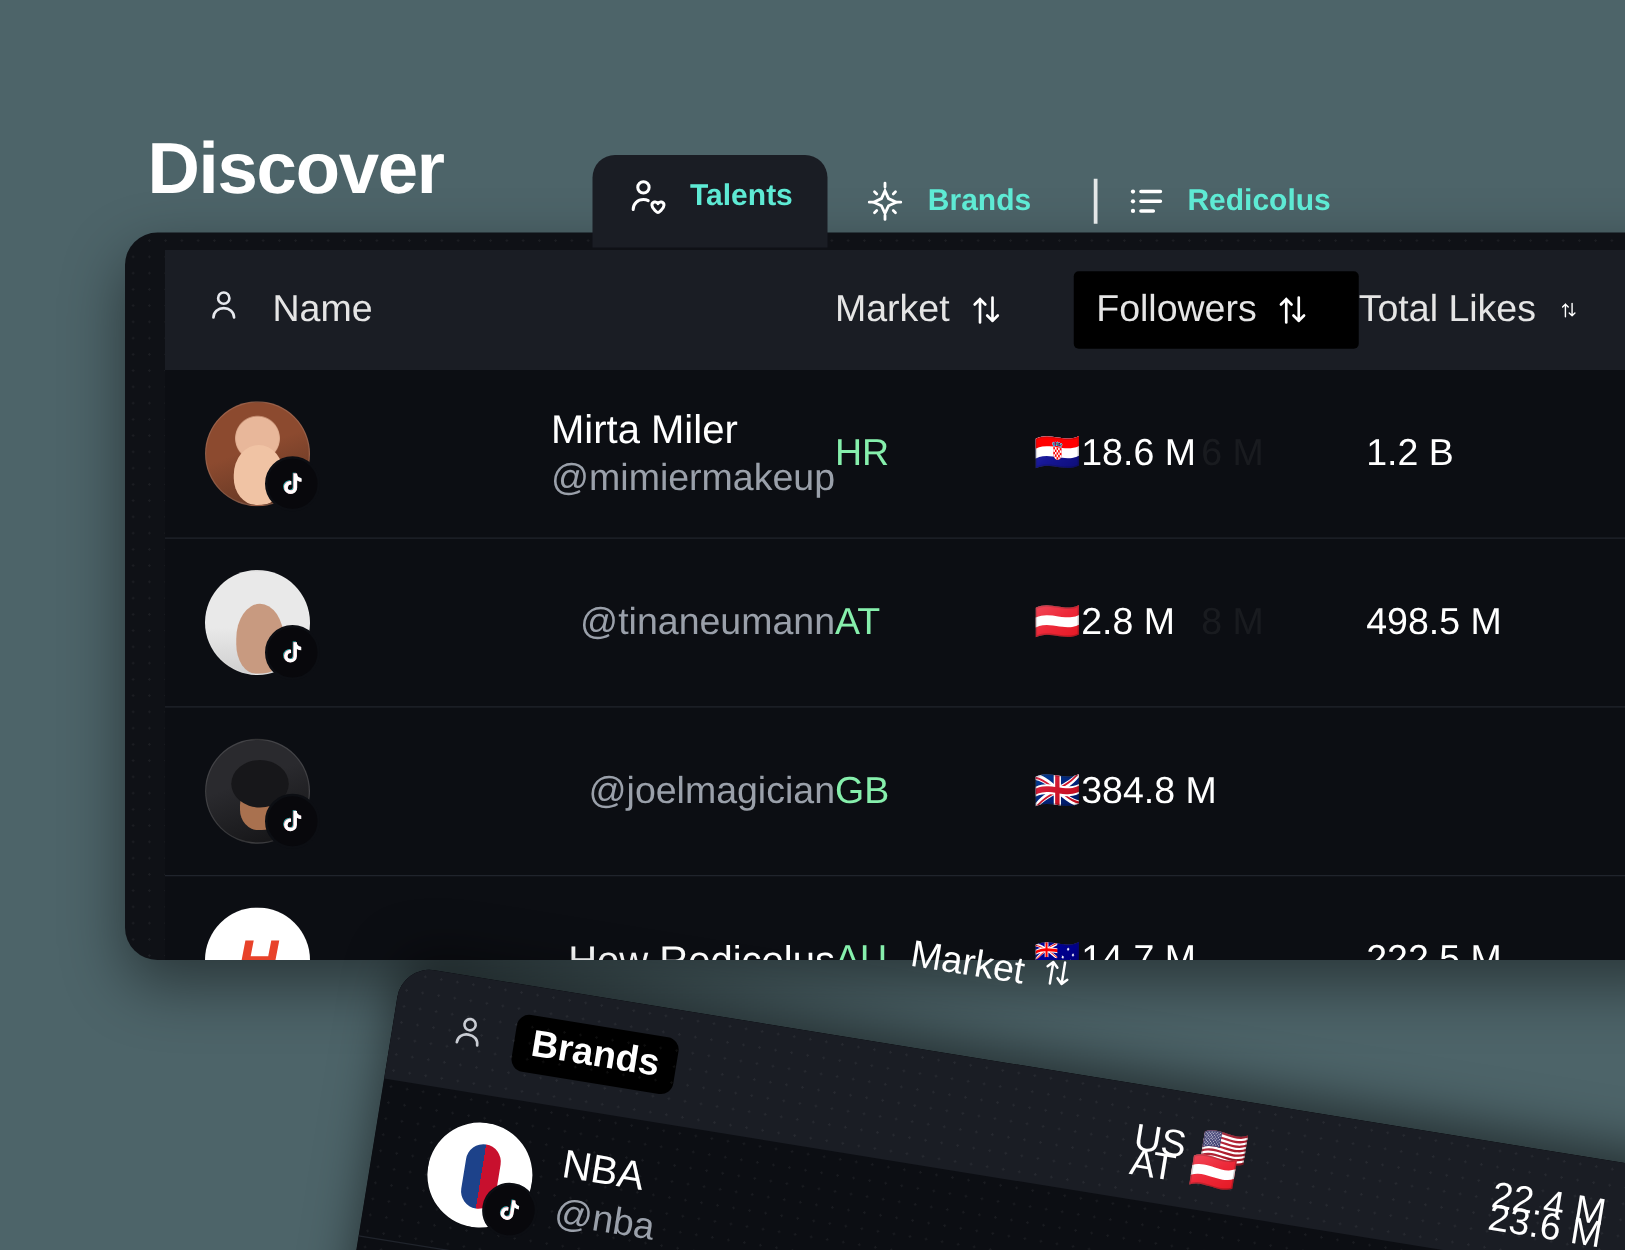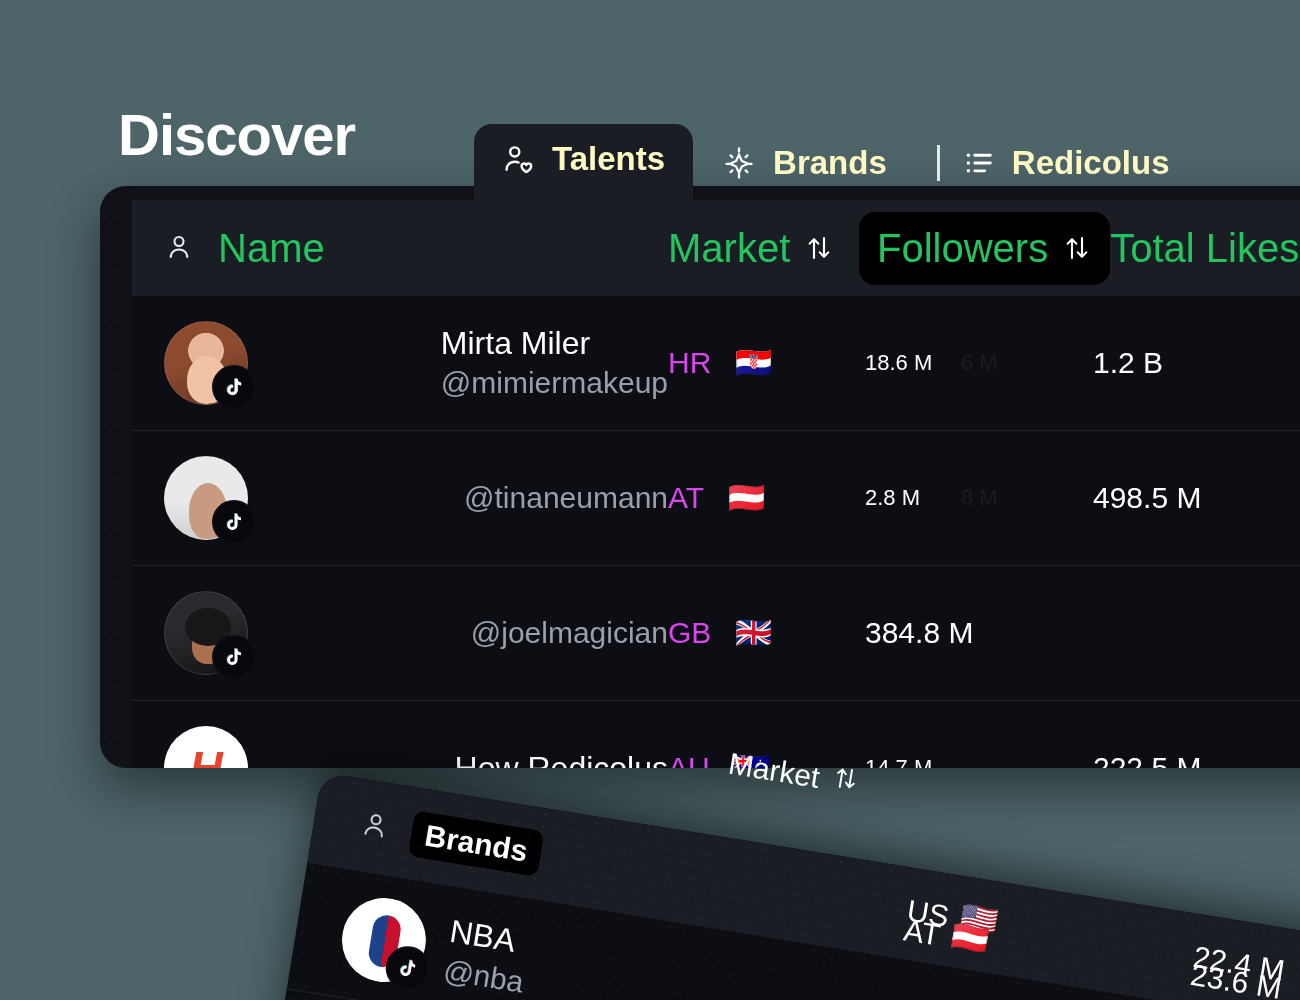--- a/index.html
+++ b/index.html
@@ -20,21 +20,21 @@
 
   
   .tabbar{
     position:absolute; left:474px; top:124px;
     display:flex; align-items:center; gap:0px;
     z-index:6;
   }
   .tab{
     display:flex; align-items:center; gap:16px;
     padding:16px 28px;
-    color:#fef9c3; font-size:33px; font-weight:bold;
+    color:#5eead4; font-size:24px; font-weight:bold;
     border-radius:18px 18px 0 0;
   }
   .tab.active{ background:#1a1d24; padding-bottom:24px; }
   .tab-icon{ display:flex; align-items:center; justify-content:center; }
   .tab-sep{
     width:3px; height:36px; background:#ffffff; opacity:.85;
     margin:0 22px;
   }
 
   
@@ -57,29 +57,29 @@
     position:absolute; left:32px; top:14px; right:0; bottom:0;
     background:#0c0e13;
   }
   .thead{
     display:flex; align-items:center;
     height:96px;
     background:#1a1d24;
     position:relative;
   }
   .th{
-    color:#22c55e; font-size:40px; font-weight:normal;
+    color:#e5e5e5; font-size:30px; font-weight:normal;
     display:flex; align-items:center; gap:14px;
     white-space:nowrap;
   }
   .th-name{ padding-left:32px; flex:0 0 536px; gap:24px;}
   .th-market{ flex:0 0 197px; }
   .th-followers{
     flex:0 0 228px;
-    background:#000000; border-radius:16px;
+    background:#000000; border-radius:4px;
     padding:14px 18px; margin-left:-6px;
   }
   .th-likes{ flex:1; gap:18px;}
   .sorticon{ display:inline-flex; }
 
   .trow{
     display:flex; align-items:center;
     height:135px;
     border-bottom:1px solid #20242c;
     position:relative;
@@ -98,22 +98,22 @@
   .tt-badge{
     position:absolute; right:-8px; bottom:-4px;
     width:44px;height:44px;border-radius:50%;
     background:#08080c; display:flex;align-items:center;justify-content:center;
     border:2px solid #0c0e13;
   }
   .nm-block{ display:flex; flex-direction:column; gap:4px; }
   .nm{ color:#fff; font-size:32px; line-height:1.15; }
   .hd{ color:#9aa0aa; font-size:30px; line-height:1.15; }
 
-  .cell-market{ flex:0 0 197px; color:#d946ef; font-size:30px; display:flex; align-items:center; gap:24px;}
-  .cell-foll{ flex:0 0 228px; color:#fff; font-size:22px; position:relative;}
+  .cell-market{ flex:0 0 197px; color:#86efac; font-size:30px; display:flex; align-items:center; gap:3px;justify-content:space-between;}
+  .cell-foll{ flex:0 0 228px; color:#fff; font-size:30px; position:relative;}
   .ghost{
     position:absolute; left:96px; top:0; color:rgba(255,255,255,.055);
     white-space:nowrap;
   }
   .cell-likes{ flex:1; color:#fff; font-size:30px;}
 
   
   .av1{background:radial-gradient(circle at 50% 35%, #e8b79a 0 26%, transparent 27%),
         linear-gradient(160deg,#8c4a2f 0 45%,#5b3322 100%);}
   .av1:after{content:"";position:absolute;left:22px;top:34px;width:40px;height:48px;border-radius:50% 50% 45% 45%;background:#f0c3a4;}

